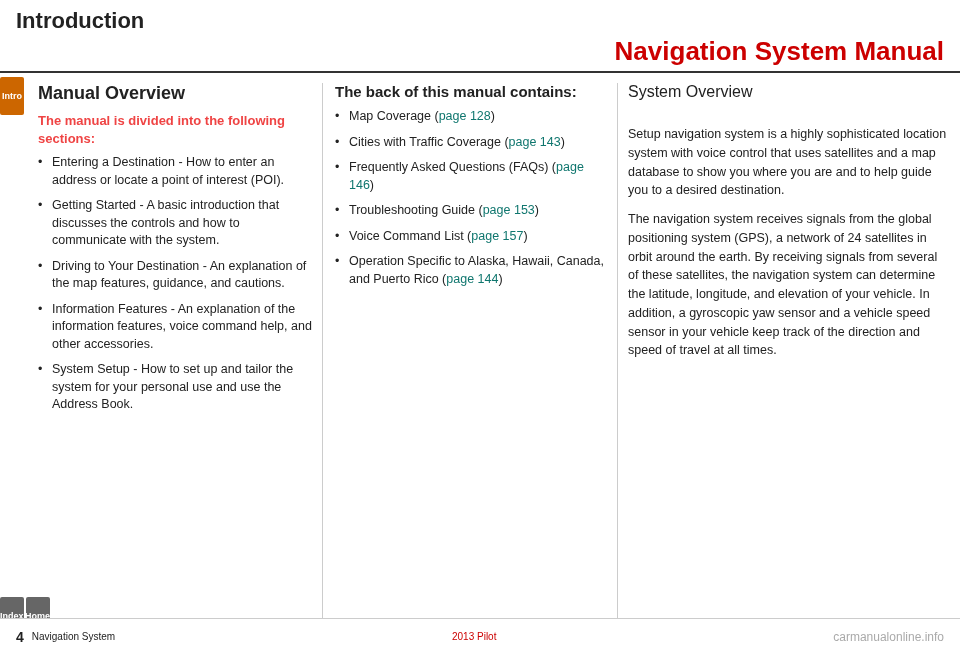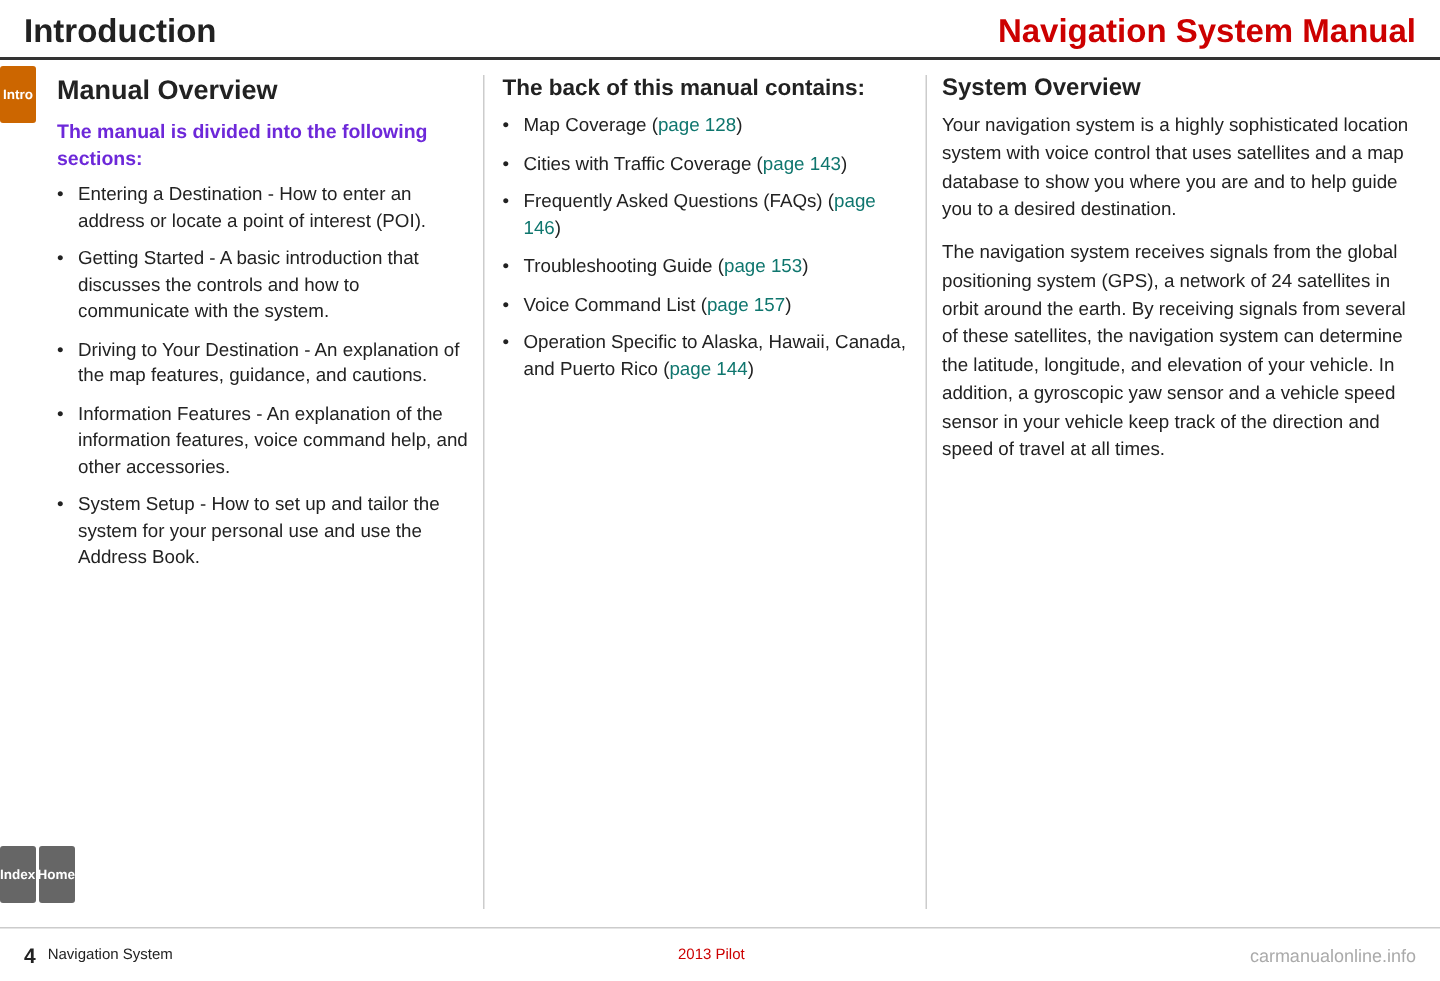--- a/index.html
+++ b/index.html
@@ -20,23 +20,24 @@
       align-items: flex-start;
       padding: 8px 16px 4px 16px;
       border-bottom: 2px solid #333;
     }
     .header-title {
       font-size: 22px;
       font-weight: bold;
       color: #222;
     }
     .header-manual {
-      font-size: 22px;
+      font-size: 26px;
       font-weight: bold;
       color: #cc0000;
+      margin-top: 28px;
     }
 
     
     .main-content {
       display: flex;
       height: calc(654px - 52px - 36px);
     }
 
     
     .sidebar-tabs {
@@ -99,21 +100,21 @@
     }
     .left-column h2 {
       font-size: 18px;
       font-weight: bold;
       color: #222;
       margin-bottom: 8px;
     }
     .left-column .subtitle {
       font-size: 13px;
       font-weight: bold;
-      color: #6d28d9;
+      color: #ef4444;
       margin-bottom: 6px;
       line-height: 1.4;
     }
     .left-column ul {
       list-style: none;
       padding: 0;
     }
     .left-column ul li {
       padding-left: 14px;
       position: relative;
@@ -163,23 +164,23 @@
       color: #0f766e;
     }
 
     
     .right-column {
       flex: 1;
       padding: 0 10px;
     }
     .right-column h3 {
       font-size: 16px;
-      font-weight: bold;
-      color: #222;
-      margin-bottom: 6px;
+      font-weight: normal;
+      color: #222;
+      margin-bottom: 24px;
     }
     .right-column p {
       font-size: 12.5px;
       line-height: 1.5;
       color: #222;
       margin-bottom: 10px;
     }
 
     
     .footer {
@@ -272,21 +273,21 @@
           <span>Voice Command List (<span class="link-text">page 157</span>)</span>
         </li>
         <li>
           <span>Operation Specific to Alaska, Hawaii, Canada, and Puerto Rico (<span class="link-text">page 144</span>)</span>
         </li>
       </ul>
     </div>
 
     <div class="right-column">
       <h3>System Overview</h3>
-      <p>Your navigation system is a highly sophisticated location system with voice control that uses satellites and a map database to show you where you are and to help guide you to a desired destination.</p>
+      <p>Setup navigation system is a highly sophisticated location system with voice control that uses satellites and a map database to show you where you are and to help guide you to a desired destination.</p>
       <p>The navigation system receives signals from the global positioning system (GPS), a network of 24 satellites in orbit around the earth. By receiving signals from several of these satellites, the navigation system can determine the latitude, longitude, and elevation of your vehicle. In addition, a gyroscopic yaw sensor and a vehicle speed sensor in your vehicle keep track of the direction and speed of travel at all times.</p>
     </div>
 
   </div>
 </div>
 
 <div class="footer">
   <div class="footer-left">
     <span class="footer-page">4</span>
     <span class="footer-nav">Navigation System</span>

